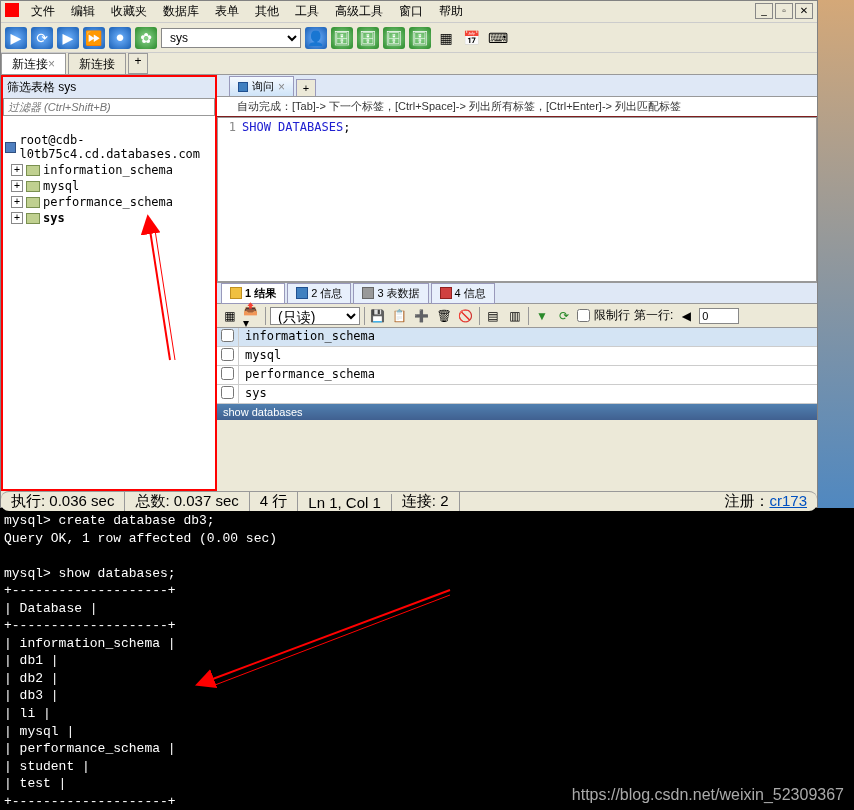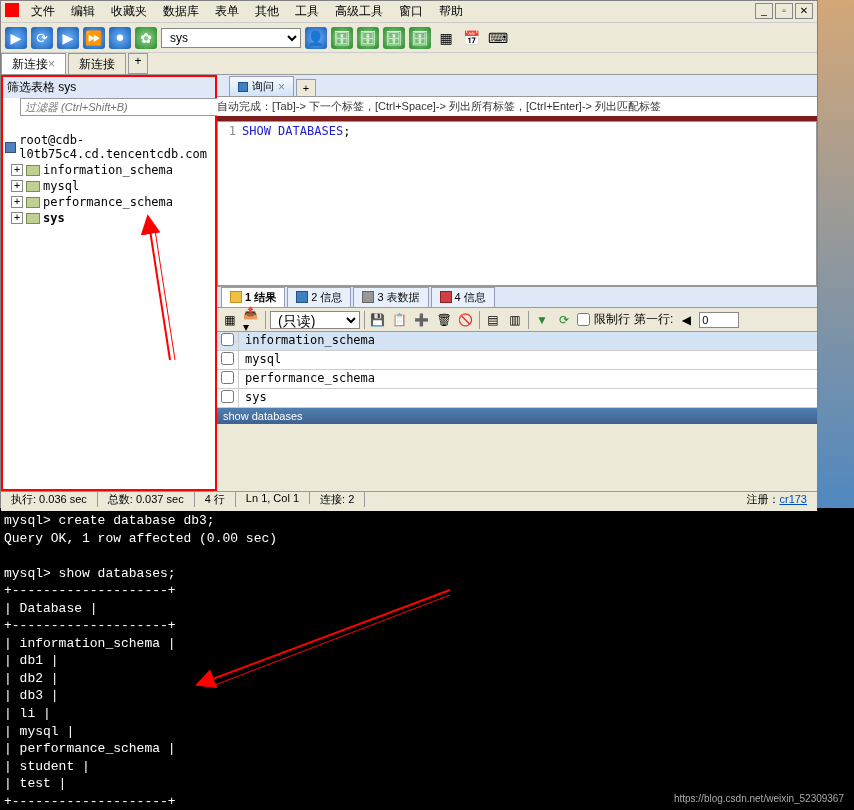--- a/index.html
+++ b/index.html
@@ -16,31 +16,31 @@
 .tb-icon.green { background: radial-gradient(#8fd68f, #2a8a2a); color: #fff; }
 .tb-dropdown { border: 1px solid #888; background: #fff; height: 20px; width: 140px; padding: 0 4px; font-size: 12px; }
 .conn-tab-bar { background: #ece9d8; display: flex; border-bottom: 1px solid #999; height: 22px; }
 .conn-tab { background: #fff; border: 1px solid #999; border-bottom: none; padding: 2px 10px; display: flex; align-items: center; margin-right: 2px; }
 .conn-tab.inactive { background: #ece9d8; }
 .close-x { color: #888; cursor: pointer; font-size: 12px; }
 .add-tab { width: 20px; text-align: center; border: 1px solid #999; background: #ece9d8; cursor: pointer; }
 .main-split { display: flex; height: 416px; }
 .left-panel { width: 216px; background: #fff; border-right: 1px solid #999; border: 2px solid red; }
 .filter-header { background: #dfe8f6; padding: 2px 4px; }
-.filter-input { width: 100%; border: 1px solid #999; padding: 2px 4px; background: #fff; color: #888; font-size: 11px; font-style: italic; margin-left: 17px; }
+.filter-input { width: 100%; border: 1px solid #999; padding: 2px 4px; background: #fff; color: #888; font-size: 11px; font-style: italic; }
 .tree { padding: 4px 2px; font-family: "Consolas", monospace; font-size: 12px; }
 .tree-node { display: flex; align-items: center; padding: 1px 0; }
 .tree-expand { width: 12px; height: 12px; border: 1px solid #888; text-align: center; line-height: 9px; font-size: 10px; margin-right: 3px; cursor: pointer; }
 .tree-icon { width: 14px; height: 11px; background: #c0d090; border: 1px solid #7a9050; margin-right: 3px; }
 .tree-icon.server { background: #5080c0; border-color: #305080; }
 .right-panel { flex: 1; display: flex; flex-direction: column; background: #ece9d8; }
 .query-tabs { display: flex; background: #dfe8f6; border-bottom: 1px solid #999; height: 22px; align-items: end; padding-left: 12px; gap: 2px; }
 .query-tab { background: linear-gradient(#f5faff, #cfe4f8); border: 1px solid #99b; border-bottom: none; padding: 2px 8px; display: flex; align-items: center; gap: 4px; font-size: 11px; }
 .query-tab.add { width: 20px; justify-content: center; background: #ece9d8; }
-.hint-bar { background: #fff; border-bottom: 5px solid #7f1d1d; padding: 2px 0; font-size: 11px; color: #333; }
+.hint-bar { background: #fff; border-bottom: 1px solid #7f1d1d; padding: 2px 20px; font-size: 11px; color: #333; }
 .editor { background: #fff; font-family: "Consolas", monospace; font-size: 12px; padding: 2px 4px; height: 165px; border: 1px solid #999; }
 .gutter { display: inline-block; width: 14px; color: #888; text-align: right; margin-right: 6px; }
 .kw { color: #2020d0; }
 .result-tabs { display: flex; background: #dfe8f6; border-top: 1px solid #999; border-bottom: 1px solid #999; height: 22px; align-items: center; padding-left: 4px; gap: 2px; }
 .rtab { padding: 2px 8px; border: 1px solid #99b; background: #e8f0fc; font-size: 11px; display: flex; align-items: center; gap: 3px; cursor: pointer; }
 .rtab.active { background: #fff; font-weight: bold; }
 .rtab-icon { width: 12px; height: 12px; }
 .ricon-yellow { background: #f0c040; border: 1px solid #c09020; }
 .ricon-blue { background: #4080c0; border: 1px solid #205090; }
 .ricon-grid { background: #999; border: 1px solid #666; }
@@ -49,25 +49,25 @@
 .rtb-btn { width: 18px; height: 18px; display: flex; align-items: center; justify-content: center; cursor: pointer; font-size: 12px; }
 .rtb-dropdown { border: 1px solid #888; background: #fff; height: 18px; width: 90px; font-size: 14px; padding: 0 3px; }
 .rtb-sep { width: 1px; height: 18px; background: #999; }
 .result-grid { background: #fff; font-family: "Consolas", monospace; font-size: 12px; }
 .grid-header-row { background: #ece9d8; display: flex; border-bottom: 1px solid #999; }
 .grid-row { display: flex; border-bottom: 1px solid #ccc; }
 .grid-row.selected { background: #d4e4f4; }
 .grid-cell-cb { width: 22px; border-right: 1px solid #ccc; text-align: center; padding: 1px; }
 .grid-cell { padding: 1px 6px; flex: 1; }
 .status-msg { background: linear-gradient(#5080b0, #406090); color: #fff; padding: 2px 6px; font-size: 11px; }
-.statusbar { background: #ece9d8; display: flex; border-top: 1px solid #999; height: 20px; font-size: 11px; align-items: flex-start; }
+.statusbar { background: #ece9d8; display: flex; border-top: 1px solid #999; height: 20px; font-size: 15px; align-items: flex-end; border-radius: 8px; }
 .statusbar div { padding: 0 10px; border-right: 1px solid #999; }
 .statusbar .link { color: #0050c0; text-decoration: underline; cursor: pointer; }
 .terminal { background: #000; color: #fff; font-family: "Consolas", "Courier New", monospace; font-size: 13px; padding: 4px 4px; line-height: 1.35; width: 854px; }
-.watermark { position: absolute; bottom: 6px; right: 10px; color: #aaa; font-size: 10px; font-family: Arial; }
+.watermark { position: absolute; bottom: 6px; right: 10px; color: #aaa; font-size: 16px; font-family: Arial; }
 .arrow-red { position: absolute; pointer-events: none; }
 .bg-strip { position: absolute; right: 0; top: 0; width: 36px; height: 508px; background: linear-gradient(#d4a878, #5088c0); }
 .pager-box { border: 1px solid #888; background: #fff; width: 40px; height: 16px; font-size: 11px; padding: 0 2px; }
 </style>
 </head>
 <body>
 
 <div class="bg-strip"></div>
 
 <div class="app-window">
@@ -115,21 +115,21 @@
 
   <div class="main-split">
 
     <div class="left-panel">
       <div class="filter-header">筛选表格 sys</div>
       <input class="filter-input" placeholder="过滤器 (Ctrl+Shift+B)" style="">
       <div style="height:12px"></div>
       <div class="tree">
         <div class="tree-node">
           <div class="tree-icon server"></div>
-          <span>root@cdb-l0tb75c4.cd.tencentcdb.com</span>
+          <span>root@cdb-l0tb75c4.cd.databases.com</span>
         </div>
         <div id="tree-dbs">
             <div class="tree-node" style="padding-left: 6px;">
               <div class="tree-expand">+</div>
               <div class="tree-icon"></div>
               <span>information_schema</span>
             </div>
             <div class="tree-node" style="padding-left: 6px;">
               <div class="tree-expand">+</div>
               <div class="tree-icon"></div>

